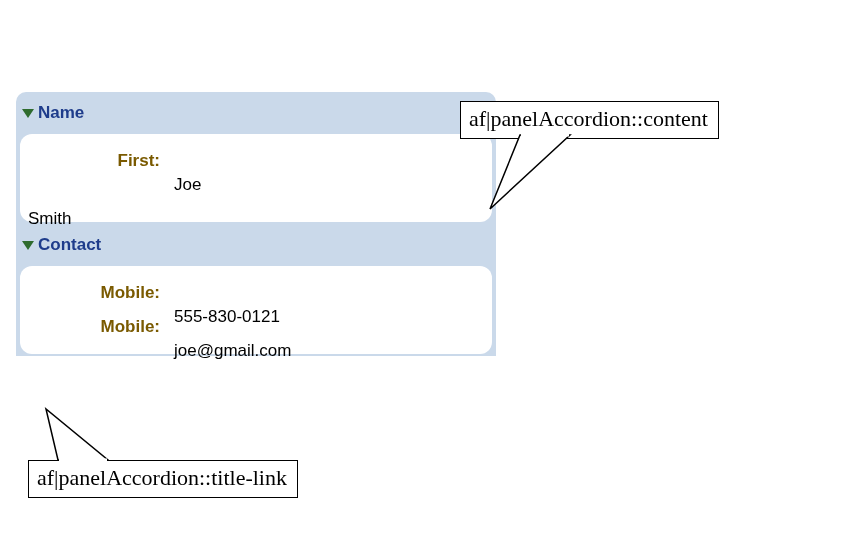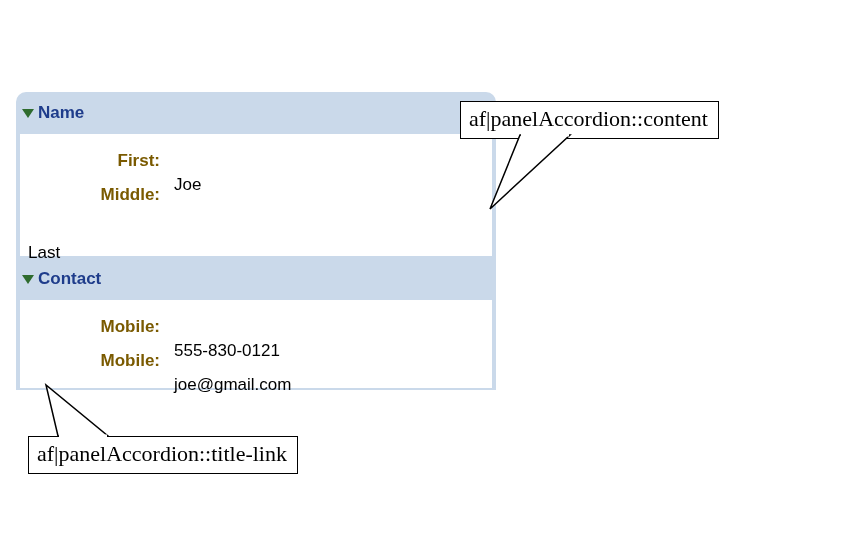--- a/index.html
+++ b/index.html
@@ -47,21 +47,21 @@
     border-top: 9px solid #2e6b2e;
   }
   .disclose.closed {
     border-top: 6px solid transparent;
     border-bottom: 6px solid transparent;
     border-left: 9px solid #2e6b2e;
   }
   .content {
     background: #ffffff;
     margin: 0 4px 2px 4px;
-    border-radius: 0;
+    border-radius: 12px;
     padding: 10px 14px 10px 0;
   }
   .row {
     display: flex;
     align-items: center;
     height: 34px;
   }
   .label {
     width: 140px;
     text-align: right;
@@ -101,25 +101,21 @@
     <div class="header">
       <span class="disclose open"></span>
       <span>Name</span>
     </div>
     <div class="content">
       <div class="row">
         <span class="label">First:</span>
         <span class="value">Joe</span>
       </div>
       <div class="row">
-        <span class="label">Middle:</span>
-        <span class="value"></span>
-      </div>
-      <div class="row">
-        <span class="value">Last</span>
+        <span class="value">Smith</span>
       </div>
     </div>
 
     <div class="header">
       <span class="disclose open"></span>
       <span>Contact</span>
     </div>
     <div class="content">
       <div class="row">
         <span class="label">Mobile:</span>
@@ -139,21 +135,21 @@
       <span>af|panelAccordion::content</span>
     </div>
     <svg style="left:0; top:0;" width="260" height="160">
 
       <polygon points="60,34 110,34 30,108" fill="#ffffff" stroke="#000" stroke-width="1.5"></polygon>
 
       <line x1="61" y1="34" x2="109" y2="34" stroke="#ffffff" stroke-width="3"></line>
     </svg>
   </div>
 
-  <div class="callout" style="left:28px; top:436px;">
+  <div class="callout" style="left:28px; top:460px;">
     <svg style="left:0; top:-60px;" width="200" height="100">
 
       <polygon points="30,60 80,60 18,9" fill="#ffffff" stroke="#000" stroke-width="1.5"></polygon>
       <line x1="31" y1="60" x2="79" y2="60" stroke="#ffffff" stroke-width="3"></line>
     </svg>
     <div class="box">
       <span>af|panelAccordion::title-link</span>
     </div>
   </div>
 

